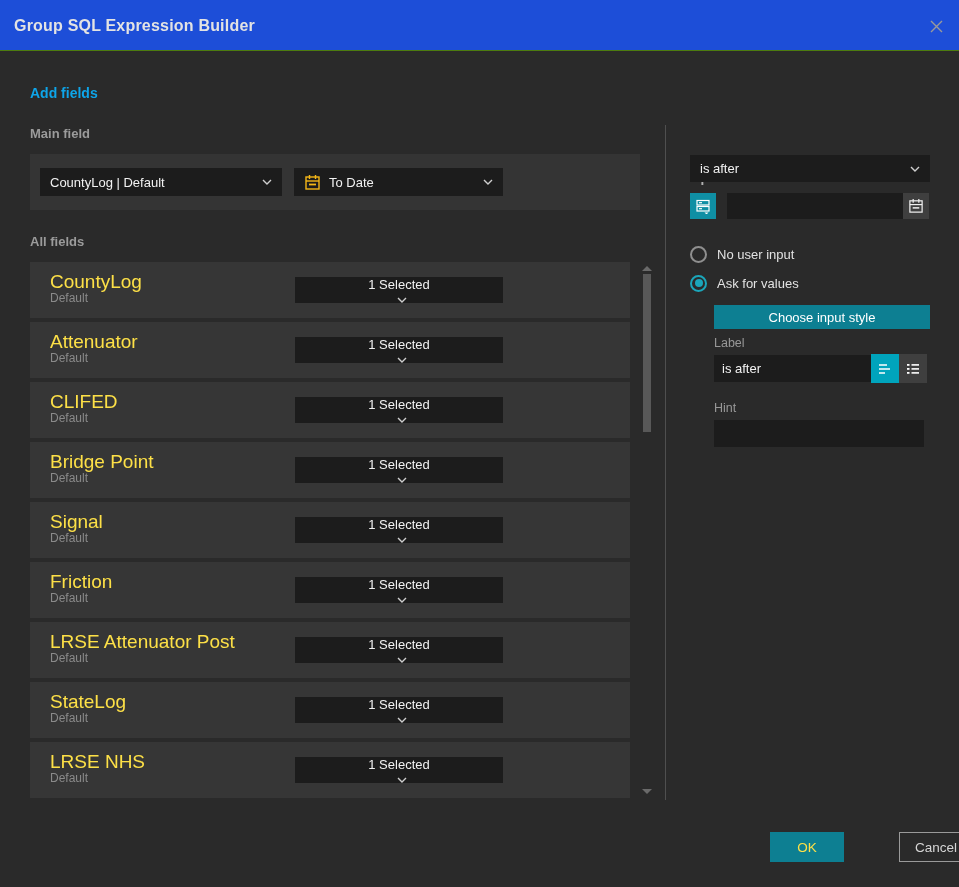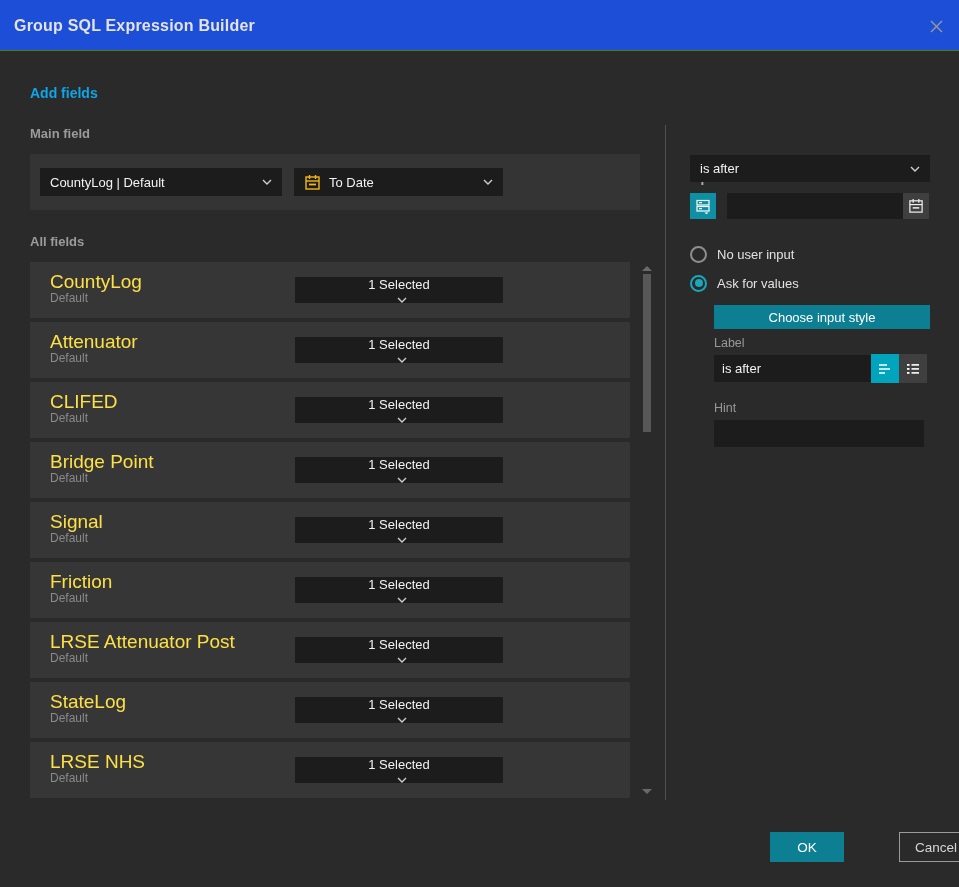--- a/index.html
+++ b/index.html
@@ -63,21 +63,21 @@
   .btn-choose{position:absolute;left:714px;top:305px;width:216px;height:24px;background:#0d7f92;
        border:none;color:#fff;font-size:13px;font-family:"Liberation Sans", sans-serif;cursor:pointer;}
   .lbl-label{position:absolute;left:714px;top:336px;font-size:12.5px;color:#989898;}
   .label-input{left:714px;top:355px;width:157px;height:27px;}
   .btn-align{left:871px;top:354px;width:28px;height:29px;background:#00a4bc;}
   .btn-list{left:899px;top:354px;width:28px;height:29px;background:#3f3f3f;}
   .lbl-hint{position:absolute;left:714px;top:401px;font-size:12.5px;color:#989898;}
   .hint-input{left:714px;top:420px;width:210px;height:27px;}
   
   .btn-ok{position:absolute;left:770px;top:832px;width:74px;height:30px;background:#0d7f92;border:none;
-       color:#ffffff;font-size:13.5px;font-family:"Liberation Sans", sans-serif;cursor:pointer;}
+       color:#fde047;font-size:13.5px;font-family:"Liberation Sans", sans-serif;cursor:pointer;}
   .btn-cancel{position:absolute;left:854px;top:832px;width:74px;height:30px;background:transparent;
        border:1px solid #9a9a9a;color:#d6d6d6;font-size:13.5px;
        font-family:"Liberation Sans", sans-serif;cursor:pointer;box-sizing:border-box;margin-left:45px;}
 </style>
 </head>
 <body>
 
 <div class="dialog">
 
   <div class="hdr">

